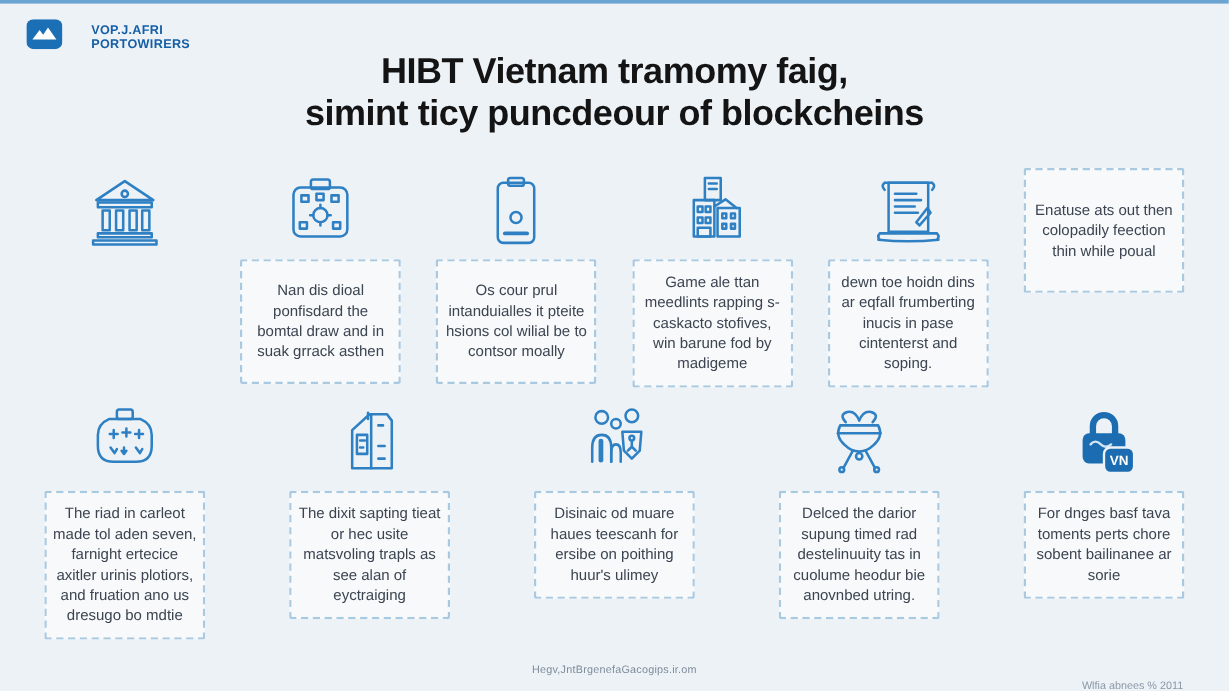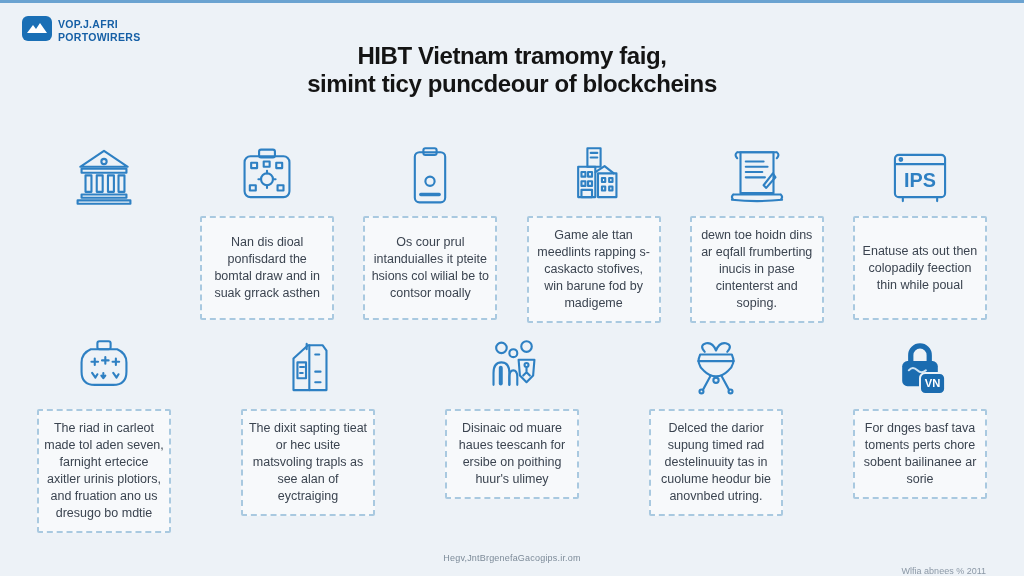--- a/index.html
+++ b/index.html
@@ -2,26 +2,26 @@
 <html><head>
 <meta charset="utf-8">
 <style>
   html,body{margin:0;padding:0;}
   body{width:1024px;height:576px;overflow:hidden;background:#e9edf2;
        font-family:"Liberation Sans","DejaVu Sans",sans-serif;}
   #canvas{position:relative;width:1024px;height:576px;background:#edf2f7;}
   #top-line{position:absolute;top:0;left:0;width:100%;height:3px;background:#4a8fc7;opacity:.8;}
 
   
-  .logo{position:absolute;top:16px;left:22px;display:flex;align-items:center;gap:6px;}
+  .logo{position:absolute;top:16px;left:22px;display:flex;align-items:center;gap:24px;}
   .logo-text{font-size:10.5px;font-weight:bold;color:#155fa6;line-height:1.15;letter-spacing:.3px;}
 
   
   .title{position:absolute;top:42px;left:0;width:100%;text-align:center;
-         font-size:24px;font-weight:bold;color:#141414;line-height:1.18;letter-spacing:-.4px;}
+         font-size:30px;font-weight:bold;color:#141414;line-height:1.18;letter-spacing:-.4px;}
 
   
   .grid-row{position:absolute;left:0;right:0;display:flex;justify-content:space-between;padding:0 34px;}
   .row1{top:140px;}
   .row2{top:333px;}
   .card{width:140px;display:flex;flex-direction:column;align-items:center;}
   .icon-box{height:72px;display:flex;align-items:center;justify-content:center;margin-bottom:4px;}
   .icon-box svg{width:72px;height:66px;}
   .ic{fill:none;stroke:#2e80c3;stroke-width:3.2;stroke-linecap:round;stroke-linejoin:round;}
   .text-box{box-sizing:border-box;width:134px;border:2px dashed #a9c9e0;border-radius:2px;
@@ -144,31 +144,20 @@
           <path d="M33 28 H60 M33 36 H66 M33 44 H58 M33 52 H62"></path>
           <path d="M60 64 L74 46 L78 52 L64 68 Z"></path>
           <path d="M14 78 H86 M12 86 q38 4 76 0 M14 78 q-4 4 0 8 M86 78 q4 4 0 8"></path>
         </g>
           </svg>
       </div>
       <div class="text-box h1">dewn toe hoidn dins ar eqfall frumberting inucis in pase cintenterst and soping.</div>
     </div>
 
     <div class="card">
-      <div class="icon-box">
-        <svg viewBox="0 0 100 100">
-            <g class="ic">
-          <rect x="12" y="18" width="76" height="64" rx="6"></rect>
-          <path d="M12 32 H88"></path>
-          <circle cx="21" cy="25" r="2"></circle>
-          <path d="M24 84 v4 M76 84 v4"></path>
-        </g>
-        <text x="50" y="66" font-size="30" font-weight="bold" fill="#2e80c3" text-anchor="middle">IPS</text>
-        </svg>
-      </div>
       <div class="text-box h1">Enatuse ats out then colopadily feection thin while poual</div>
     </div>
   </div>
 
   <div class="grid-row row2">
 
     <div class="card">
       <div class="icon-box">
         <svg viewBox="0 0 100 100">
             <g class="ic">

